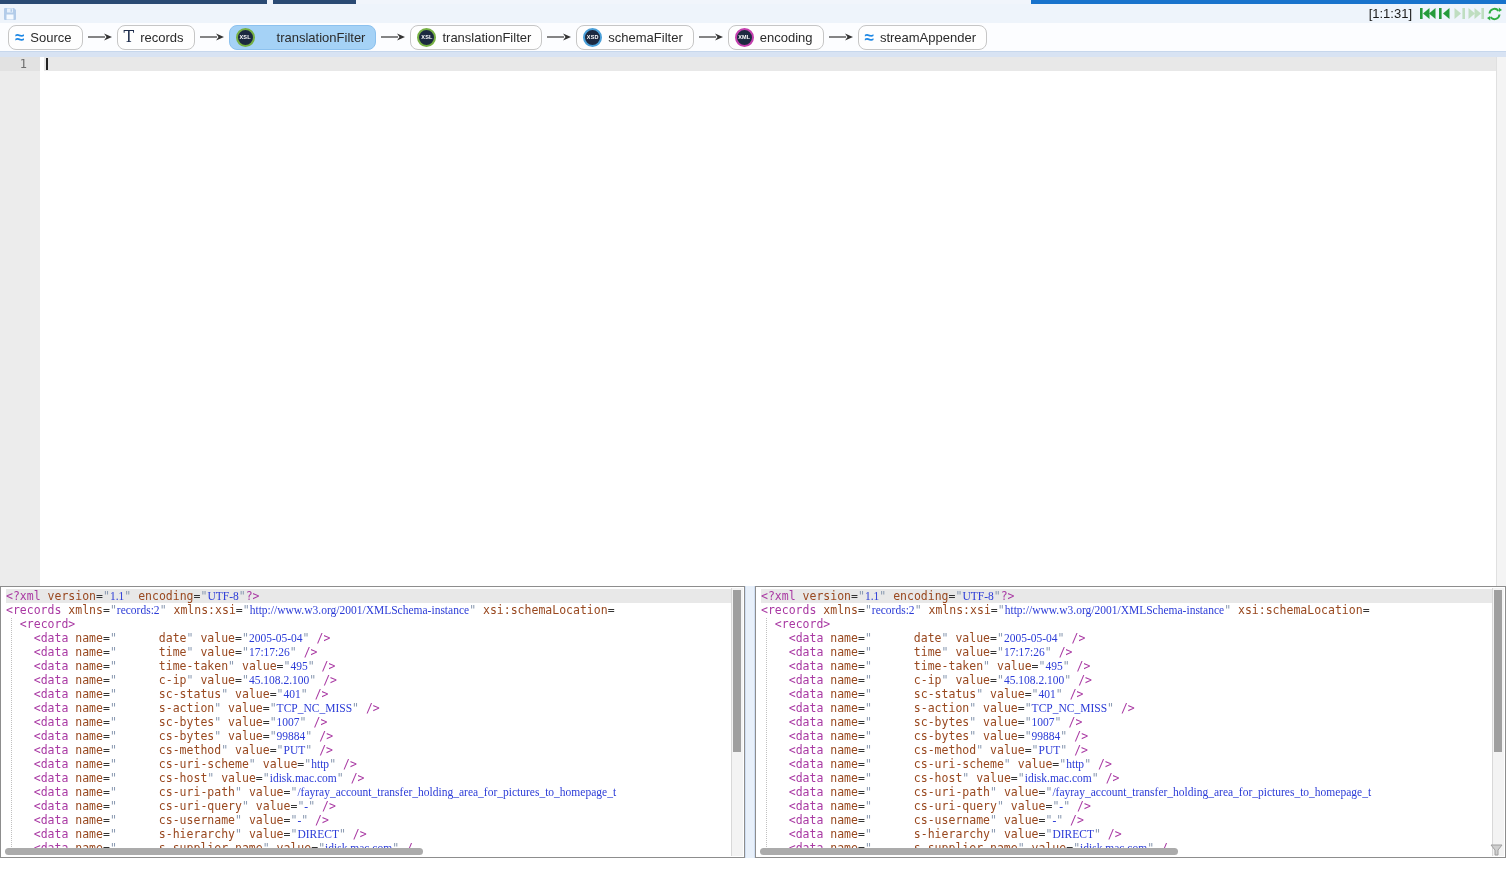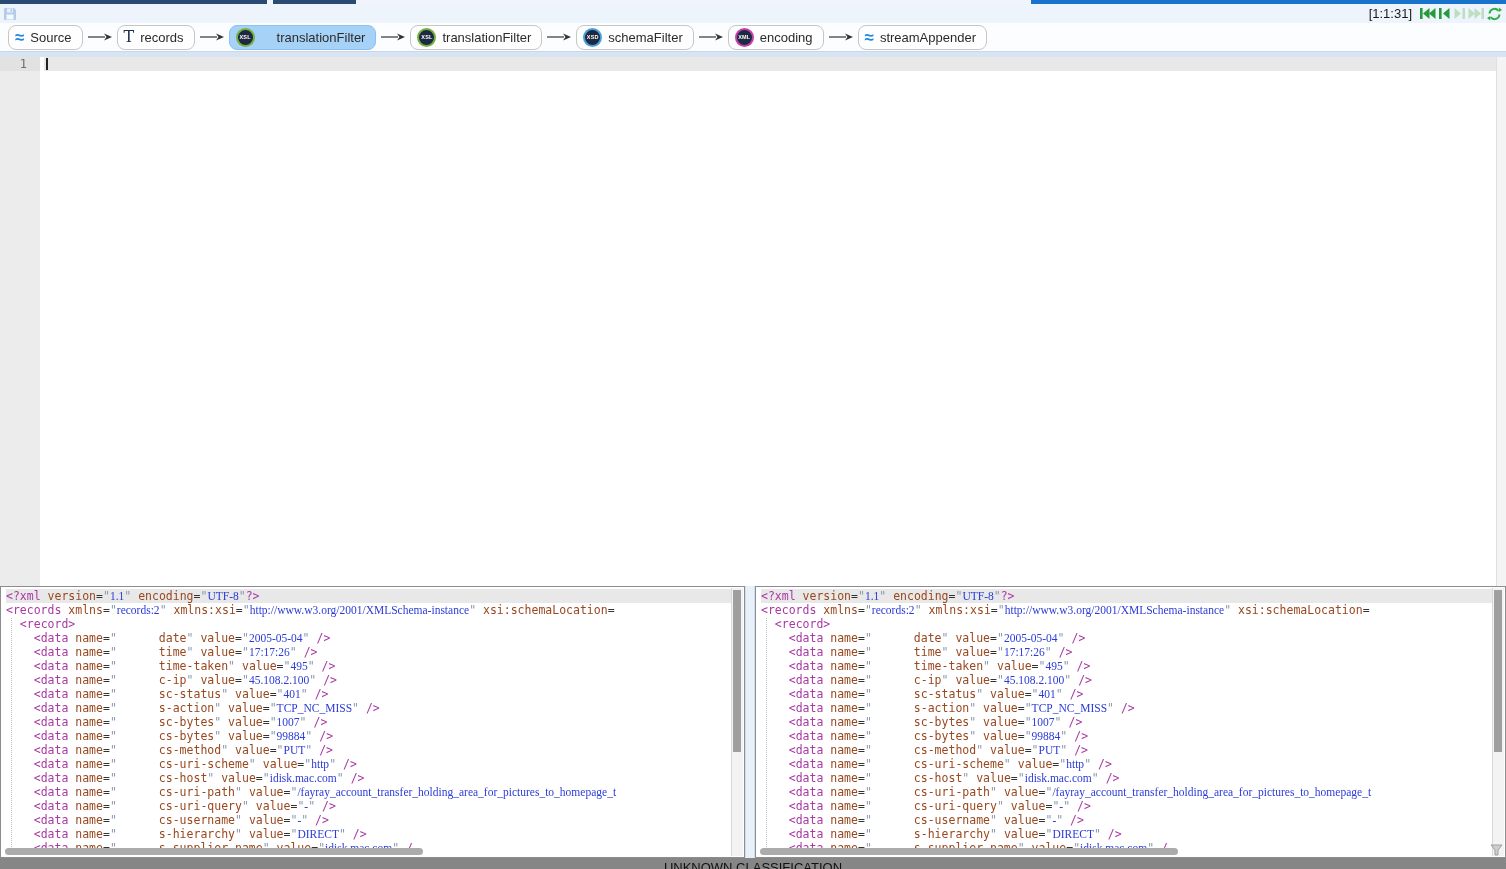--- a/index.html
+++ b/index.html
@@ -272,17 +272,14 @@
       <div class="hscroll"></div>
       <span class="funnel">
         <svg width="13" height="12" viewBox="0 0 13 12">
           <path d="M1 1 H12 L8 6 V11 H5 V6 Z" fill="#cfcfcf" stroke="#9e9e9e" stroke-width="1"></path>
         </svg>
       </span>
     </div>
 
   </div>
 
-  <div class="statusbar">
-    <span>UNKNOWN CLASSIFICATION</span>
-  </div>
 
 </div>
 
 </body></html>

